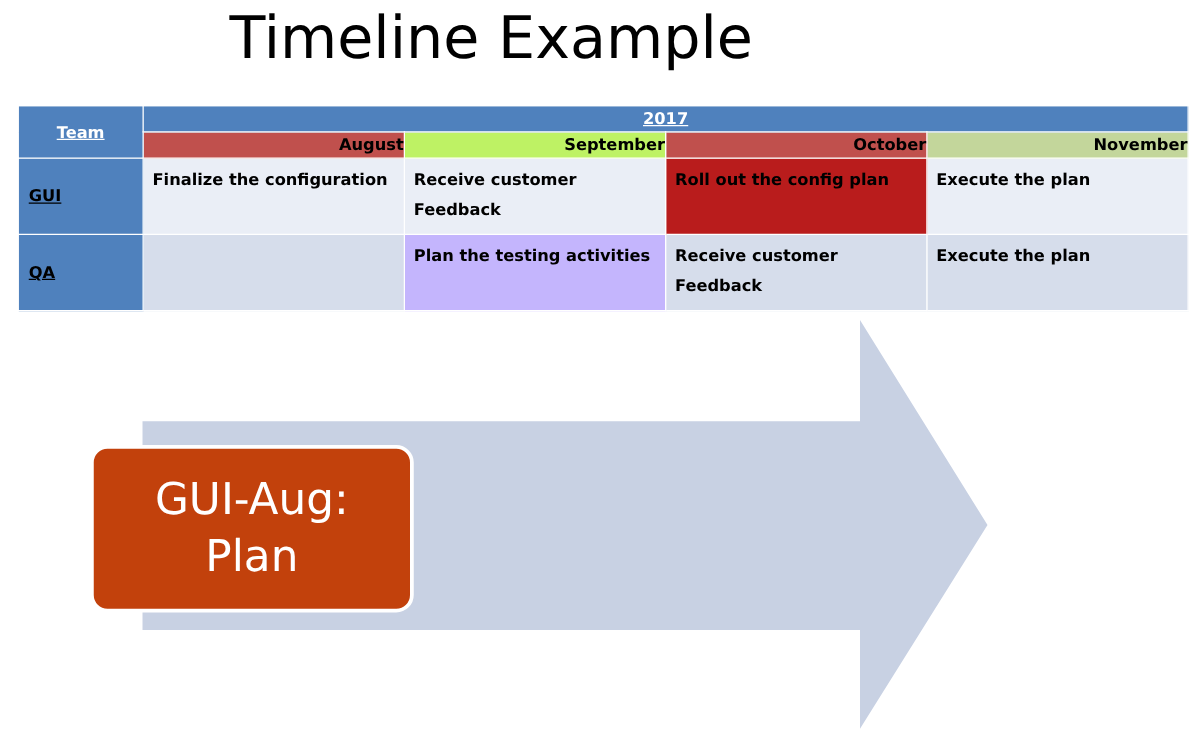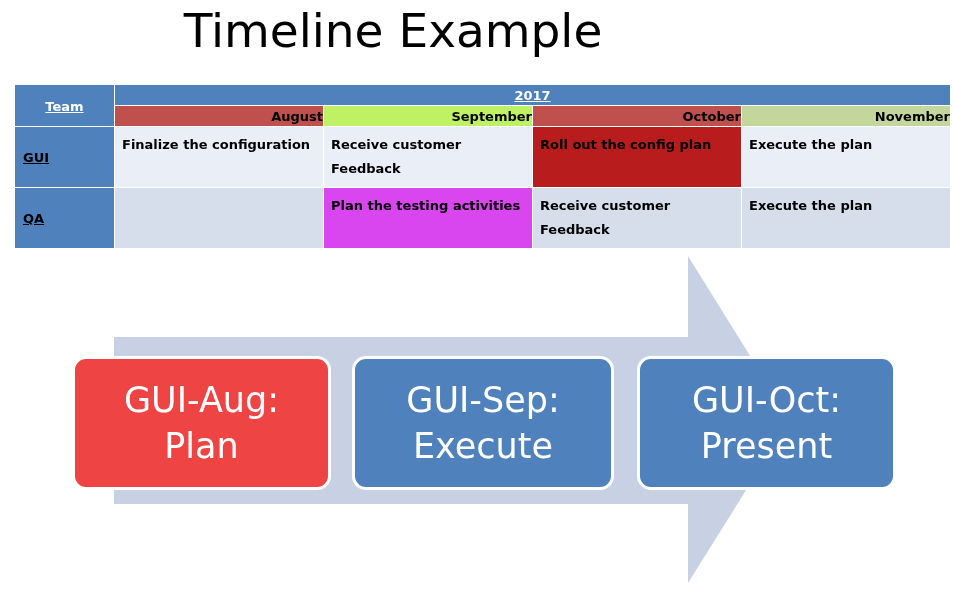--- a/index.html
+++ b/index.html
@@ -190,39 +190,33 @@
  Feedback</td>
       <td class="cell-task" style="background: #b91c1c;">Roll out the config plan</td>
       <td class="cell-task" style="background: rgb(234, 238, 246);">Execute the plan</td>
     </tr>
 
     <tr class="row-qa">
       <td class="cell-team-name">
         <span class="lbl">QA</span>
       </td>
       <td class="cell-task" style="background: rgb(214, 221, 235);"></td>
-      <td class="cell-task" style="background: #d946ef;">Plan the testing activities</td>
+      <td class="cell-task" style="background: #c4b5fd;">Plan the testing activities</td>
       <td class="cell-task" style="background: rgb(214, 221, 235);">Receive customer
 Feedback</td>
       <td class="cell-task" style="background: rgb(214, 221, 235);">Execute the plan</td>
     </tr>
   </tbody>
 </table>
 
 <div id="process-area">
 
   <svg id="arrow-shape" viewBox="0 0 953 349" preserveAspectRatio="none">
     <polygon id="arrow-poly" points="114,87 688,87 688,6 790,170 688,333 688,254 114,254" fill="#C8D1E3"></polygon>
   </svg>
 
-  <div class="process-box" id="process-box-0" style="background: #ef4444; color: rgb(255, 255, 255);">
+  <div class="process-box" id="process-box-0" style="background: #c2410c; color: rgb(255, 255, 255);">
     <span><span>GUI-Aug:</span><br><span>Plan</span></span>
   </div>
 
-  <div class="process-box" id="process-box-1" style="background: rgb(79, 129, 189); color: rgb(255, 255, 255);">
-    <span><span>GUI-Sep:</span><br><span>Execute</span></span>
-  </div>
-
-  <div class="process-box" id="process-box-2" style="background: rgb(79, 129, 189); color: rgb(255, 255, 255);">
-    <span><span>GUI-Oct:</span><br><span>Present</span></span>
-  </div>
+
 
 </div>
 
 </body></html>

